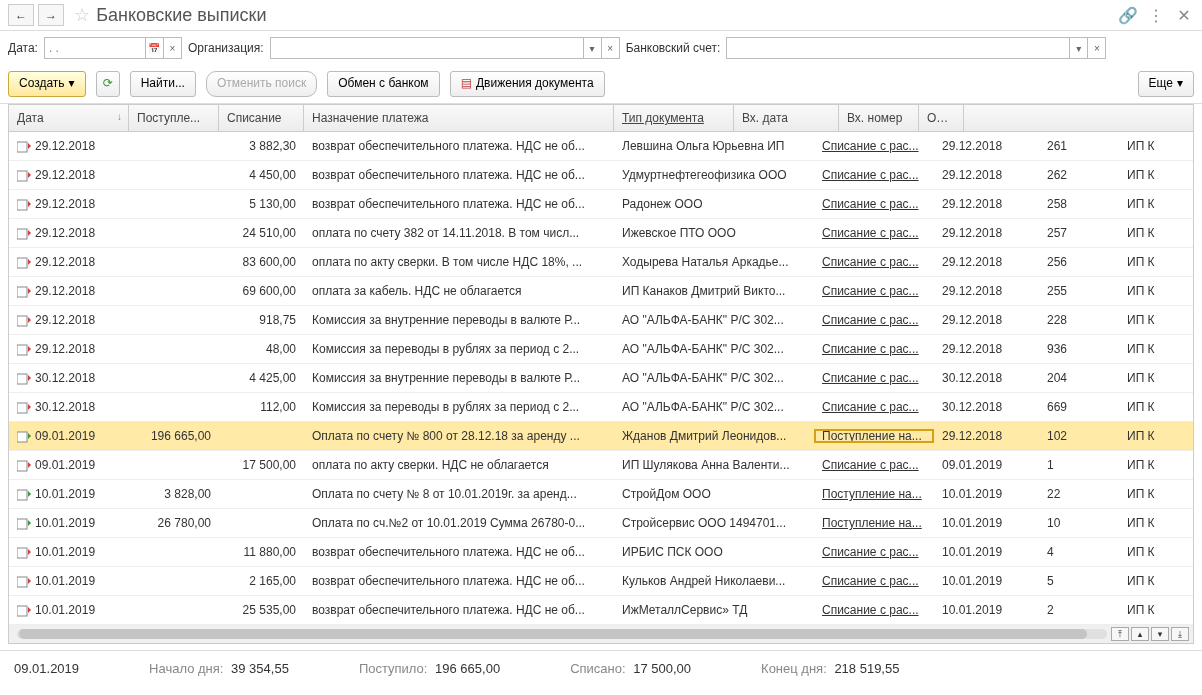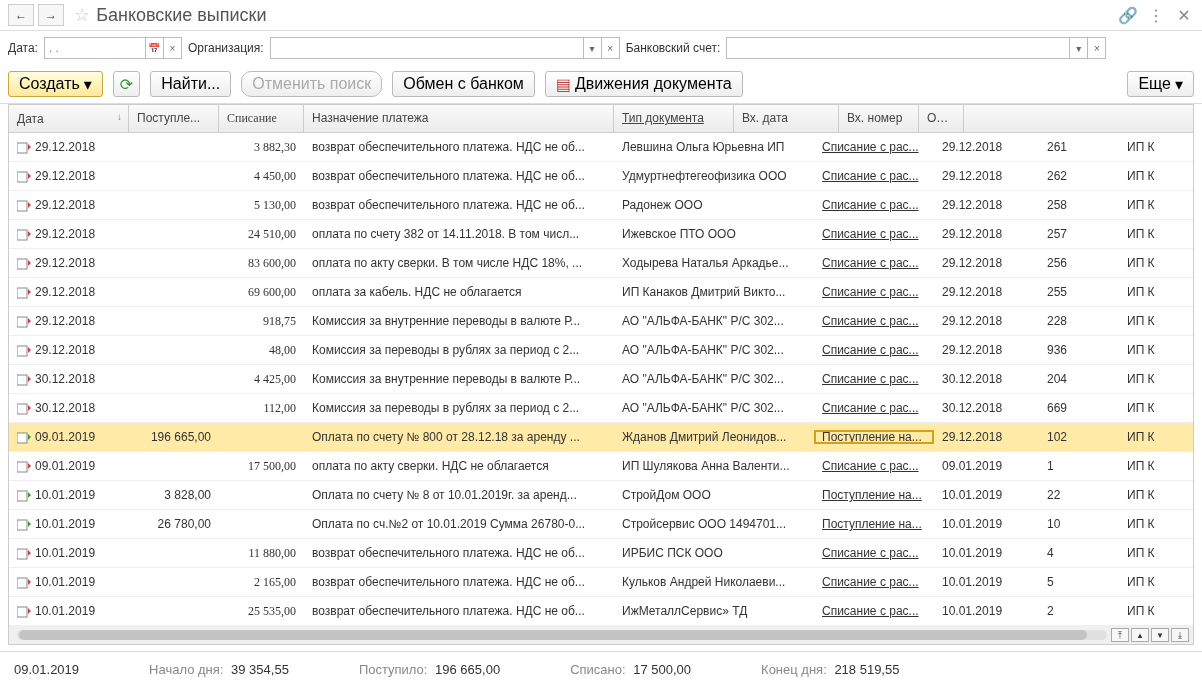--- a/index.html
+++ b/index.html
@@ -16,21 +16,21 @@
   .filter-bar { display: flex; align-items: center; padding: 6px 8px; gap: 6px; }
   .flabel { font-size: 12px; color: #333; }
   .finput { border: 1px solid #bbb; height: 22px; background: #fff; display: flex; align-items: center; }
   .date-input { width: 100px; padding: 0 4px; color: #888; }
   .cal-btn, .clear-btn, .dd-btn { border-left: 1px solid #bbb; width: 18px; height: 20px; display:flex; align-items:center; justify-content:center; color:#666; cursor:pointer; font-size:10px; }
   .org-input { width: 350px; }
   .bank-input { width: 380px; }
   
   
   .toolbar { display: flex; align-items: center; padding: 6px 8px; gap: 10px; border-bottom: 1px solid #ddd; }
-  .btn { border: 1px solid #bbb; background: linear-gradient(#fff,#eee); padding: 4px 10px; height: 26px; font-size: 16px; cursor: pointer; border-radius: 3px; display:flex; align-items:center; gap:4px; }
+  .btn { border: 1px solid #bbb; background: linear-gradient(#fff,#eee); padding: 4px 10px; height: 26px; font-size: 12px; cursor: pointer; border-radius: 3px; display:flex; align-items:flex-start; gap:4px; }
   .btn.disabled { color: #aaa; border-radius: 10px; }
   .btn.create { background: linear-gradient(#ffffe0,#ffe89a); border-color: #c9a83e; }
   .btn.icon-only { padding: 4px 6px; }
   .spacer { flex: 1; }
   
   
   .table-wrap { border: 1px solid #ccc; margin: 0 8px; }
   .thead { display: flex; background: linear-gradient(#f9f9f9,#ececec); border-bottom: 1px solid #ccc; }
   .th { padding: 6px 8px; border-right: 1px solid #ccc; font-size: 12px; color: #444; overflow: hidden; white-space: nowrap; text-overflow: ellipsis; position: relative; }
   .sort-ind { position: absolute; right: 6px; top: 6px; color: #888; font-size: 10px; }
@@ -38,21 +38,21 @@
   .tr { display: flex; border-bottom: 1px solid #eee; height: 29px; align-items: center; }
   .tr.selected { background: #ffeaa7; }
   .tr.selected .td.doctype { outline: 2px solid #d4a017; outline-offset: -2px; }
   .td { padding: 0 8px; font-size: 12px; color: #333; overflow: hidden; white-space: nowrap; text-overflow: ellipsis; }
   .td.right { text-align: right; }
   .row-icon { width: 14px; height: 12px; margin-right: 4px; display: inline-block; }
   .row-icon.out svg path.arrow { fill: #d04040; }
   .row-icon.in svg path.arrow { fill: #3a9a3a; }
   .c-date { width: 120px; display:flex; align-items:flex-end; }
   .c-in { width: 90px; }
-  .c-out { width: 85px; font-family: Liberation Serif, serif; }
+  .c-out { width: 85px; }
   .c-purpose { width: 310px; }
   .c-client { width: 200px; }
   .c-doctype { width: 120px; text-decoration: underline; }
   .c-indate { width: 105px; }
   .c-innum { width: 80px; }
   .c-org { width: 45px; }
   
   .hscroll { height: 18px; background: #f0f0f0; display:flex; align-items:center; padding: 2px 4px; justify-content: space-between; }
   .scroll-track { flex:1; height: 10px; background: #e0e0e0; border-radius: 5px; margin: 0 4px; position: relative; }
   .scroll-thumb { position:absolute; left:2px; width: 98%; height:10px; background:#c4c4c4; border-radius:5px; }

